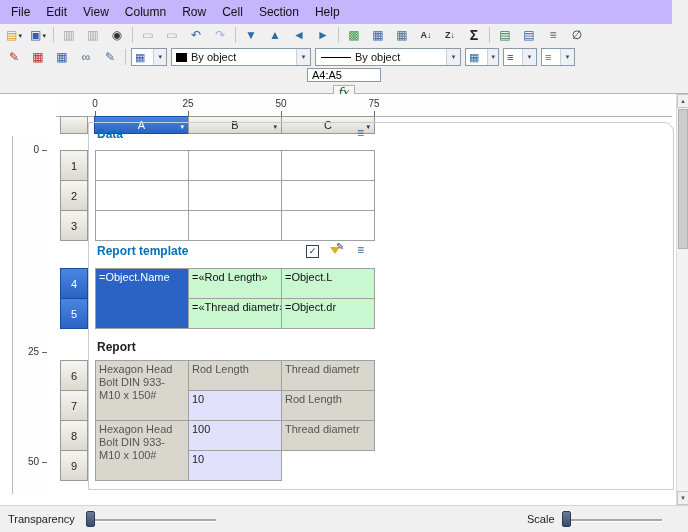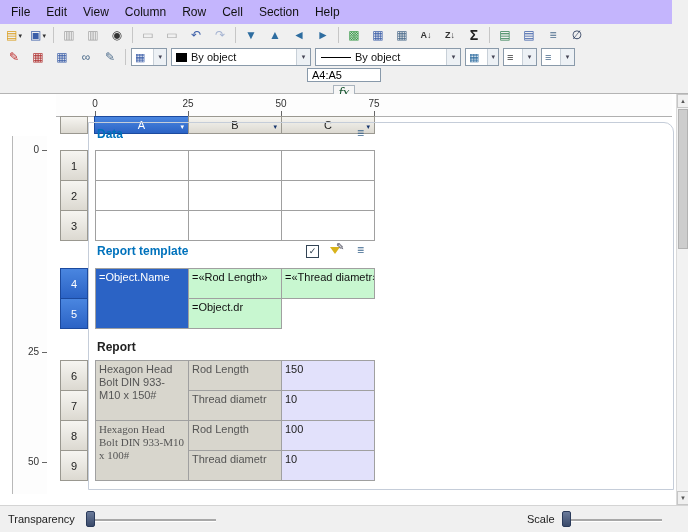--- a/index.html
+++ b/index.html
@@ -87,21 +87,21 @@
   .grid-table{position:absolute;display:grid;border-left:1px solid #a0a0a0;border-top:1px solid #a0a0a0;}
   .gcell{border-right:1px solid #a0a0a0;border-bottom:1px solid #a0a0a0;box-sizing:border-box;
          font-size:11px;line-height:13px;padding:2px 3px;overflow:hidden;background:#fff;}
   #t-data{left:95px;top:56px;grid-template-columns:93px 93px 93px;grid-template-rows:30px 30px 30px;}
   #t-tmpl{left:95px;top:174px;grid-template-columns:93px 93px 93px;grid-template-rows:30px 30px;}
   #t-rep{left:95px;top:266px;grid-template-columns:93px 93px 93px;grid-template-rows:30px 30px 30px 30px;}
   .cell-sel{background:#2b63c5;color:#fff;grid-row:1/3;grid-column:1;}
   .cell-green{background:#c8f7d0;color:#111;}
   .nowrap{white-space:nowrap;}
   .cell-item{background:#d8d6cd;color:#555;grid-column:1;}
-  .ri1{grid-row:1/3;} .ri2{grid-row:3/5;font-family:Liberation Serif, serif;}
+  .ri1{grid-row:1/3;} .ri2{grid-row:3/5;}
   .cell-param{background:#d8d6cd;color:#555;white-space:nowrap;}
   .cell-val{background:#e2e1fb;color:#222;}
 
   .vscroll{position:absolute;right:0;top:0;width:12px;height:411px;background:#f2f2f2;
            border-left:1px solid #dadada;box-sizing:border-box;}
   .sbtn{position:absolute;left:0;width:12px;height:14px;background:#f0f0f0;border:1px solid #c6c6c6;
         box-sizing:border-box;display:flex;align-items:center;justify-content:center;
         font-size:6px;color:#555;line-height:1;}
   .sbtn.up{top:0;} .sbtn.down{bottom:0;}
   .sthumb{position:absolute;left:1px;top:15px;width:10px;height:140px;background:#cdcdcd;
@@ -337,29 +337,29 @@
         <span>✓</span>
       </span>
     <span class="funnel-wrap" style="left:330px;top:150px">
       <span class="funnel"></span>
       <span class="funnel-pencil">✎</span>
     </span>
     <span class="sec-icon" style="left:357px;top:150px">≡</span>
     <div class="grid-table" id="t-tmpl">
       <div class="gcell cell-sel">=Object.Name</div>
       <div class="gcell cell-green nowrap">=«Rod Length»</div>
+      <div class="gcell cell-green nowrap">=Object.L</div>
       <div class="gcell cell-green nowrap">=«Thread diametr»</div>
       <div class="gcell cell-green nowrap">=Object.dr</div>
     </div>
 
     <span class="sec-title dark" style="left:97px;top:246px">Report</span>
     <div class="grid-table" id="t-rep">
       <div class="gcell cell-item ri1">Hexagon Head Bolt DIN 933-M10 x 150#</div>
       <div class="gcell cell-param">Rod Length</div>
-      <div class="gcell cell-val">150</div>
       <div class="gcell cell-param">Thread diametr</div>
       <div class="gcell cell-val">10</div>
       <div class="gcell cell-item ri2">Hexagon Head Bolt DIN 933-M10 x 100#</div>
       <div class="gcell cell-param">Rod Length</div>
       <div class="gcell cell-val">100</div>
       <div class="gcell cell-param">Thread diametr</div>
       <div class="gcell cell-val">10</div>
     </div>
 
     <div class="vscroll">

